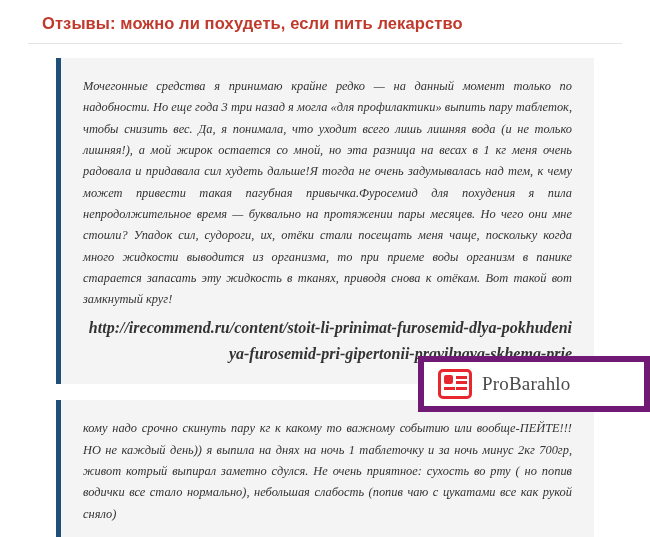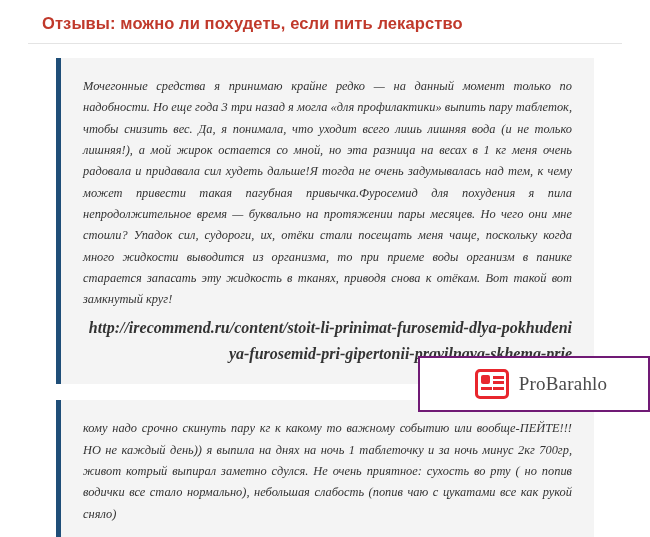--- a/index.html
+++ b/index.html
@@ -71,27 +71,26 @@
     word-break: break-all;
   }
   
   .watermark {
     position: absolute;
     right: 0px;
     bottom: 0px;
     width: 232px;
     height: 56px;
     background: #ffffff;
-    border: 2px solid #701a75;
+    border: 6px solid #701a75;
     display: flex;
     align-items: center;
     gap: 10px;
     padding-left: 14px;
     box-sizing: border-box;
-    justify-content: center;
   }
   .wm-logo {
     width: 34px;
     height: 30px;
     border: 3px solid #e8262d;
     border-radius: 5px;
     position: relative;
     box-sizing: border-box;
     flex: 0 0 auto;
   }

